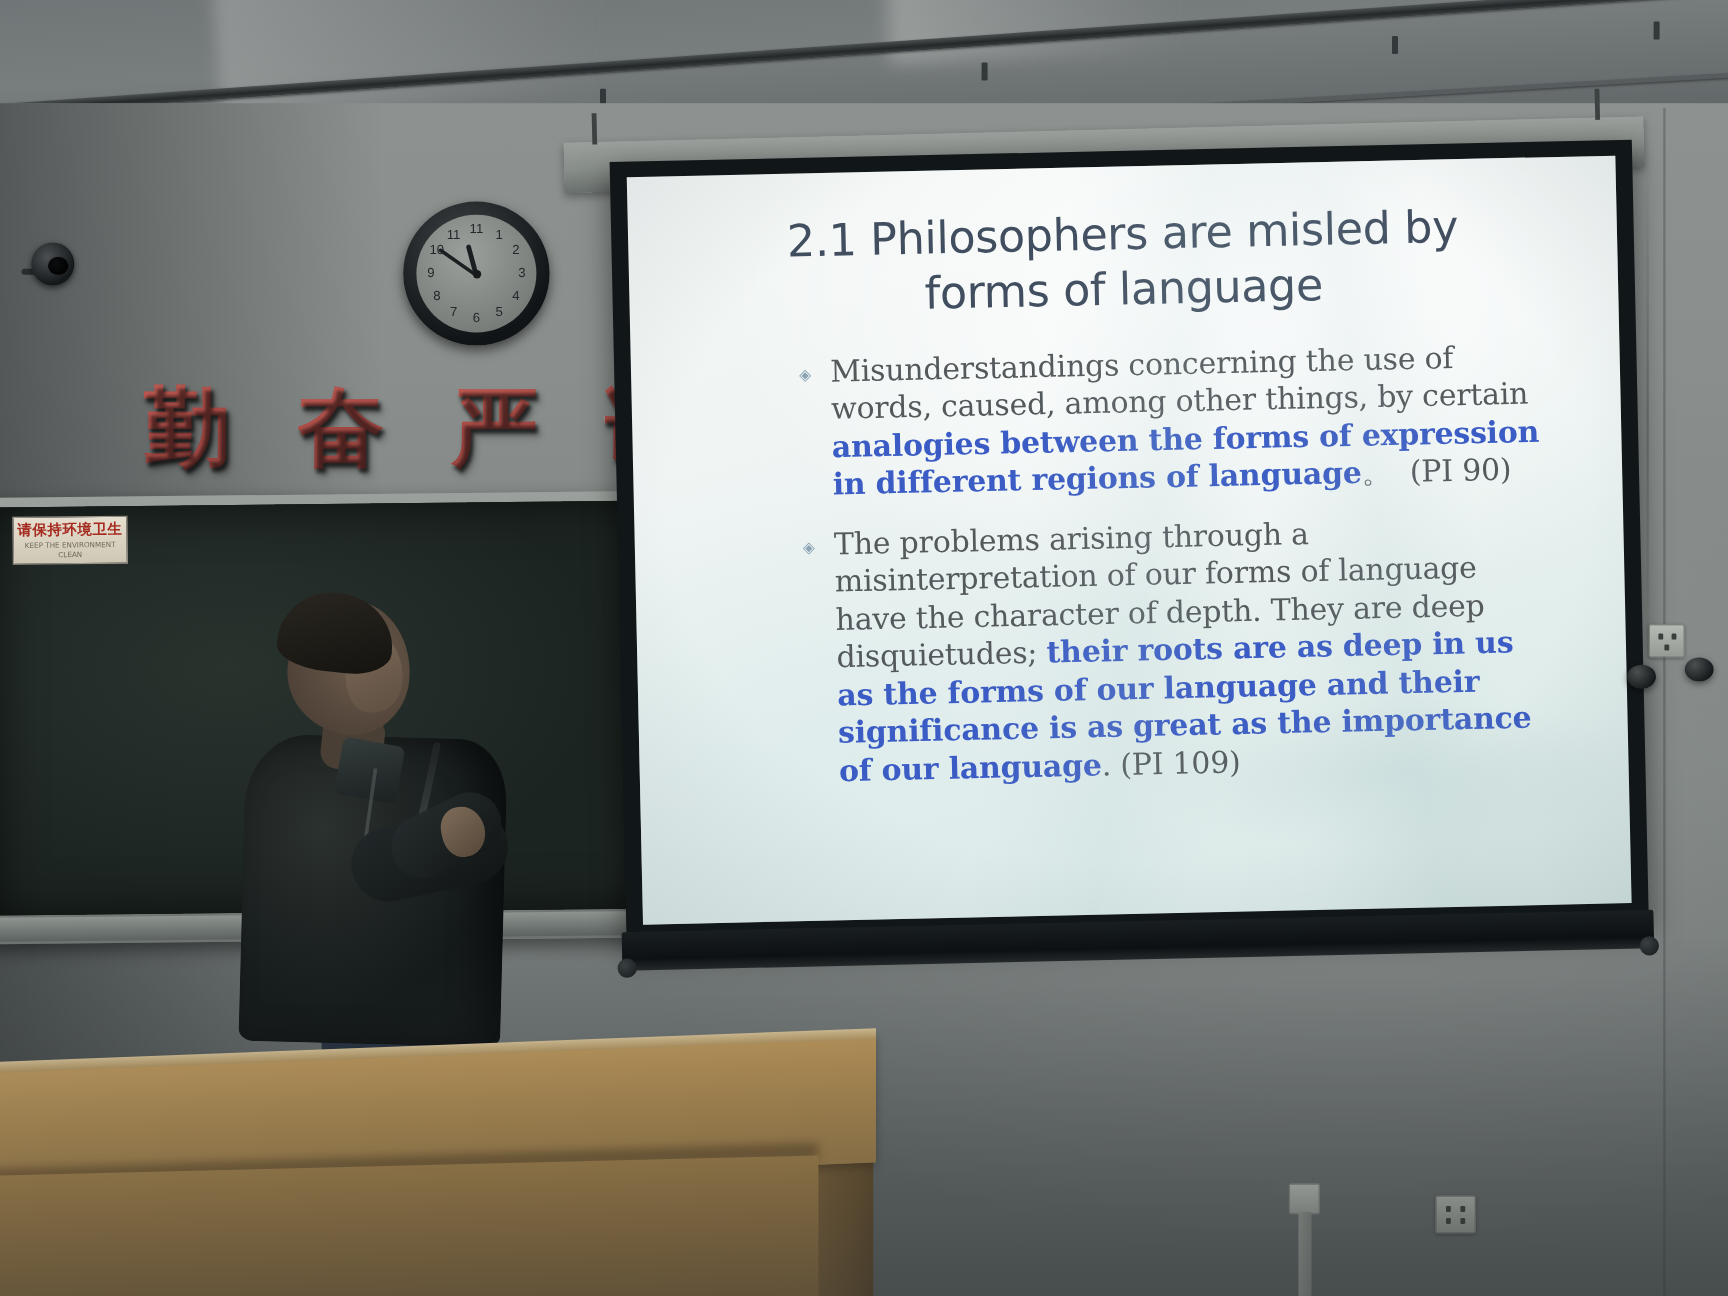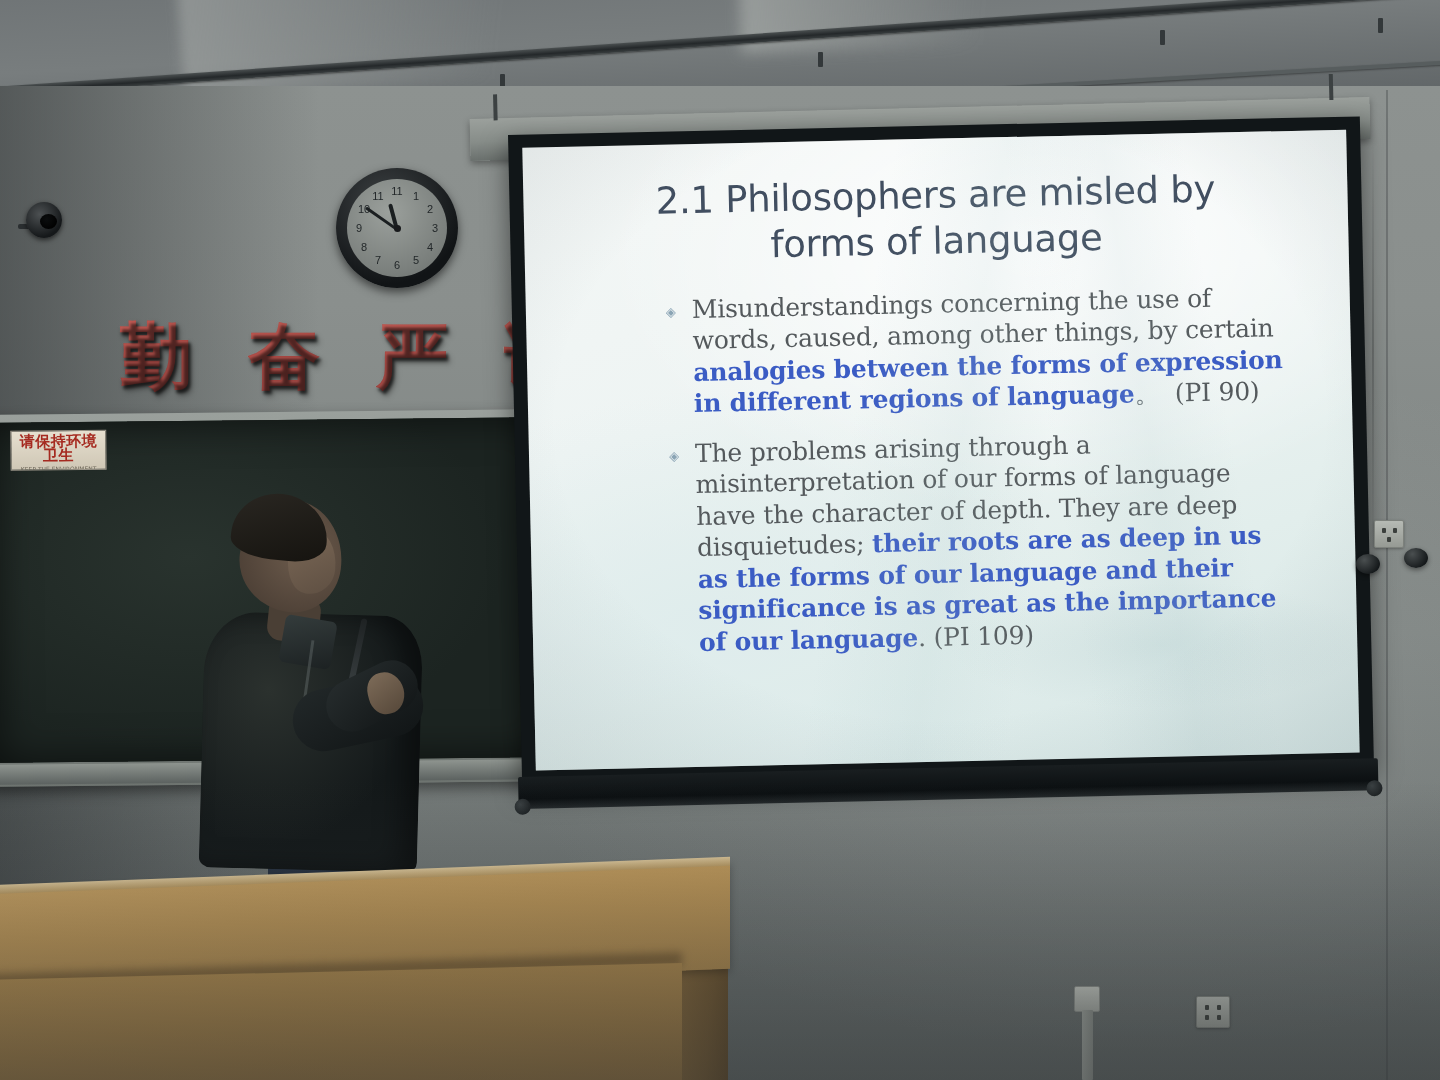--- a/index.html
+++ b/index.html
@@ -226,21 +226,21 @@
     position: absolute;
     left: 26px; top: 16px;
     width: 96px; height: 40px;
     background: linear-gradient(180deg, #e6dfcf, #cfc7b5);
     border: 1px solid #9a9488;
     padding: 3px 2px;
     overflow: hidden;
   }
   .bb-sign-title {
     font-family: "DejaVu Sans", sans-serif;
-    font-size: 15px;
+    font-size: 12px;
     font-weight: bold;
     color: #a52a20;
     text-align: center;
     line-height: 14px;
     letter-spacing: .5px;
   }
   .bb-sign-sub {
     font-family: "DejaVu Sans", sans-serif;
     font-size: 6px;
     color: #4a4438;

